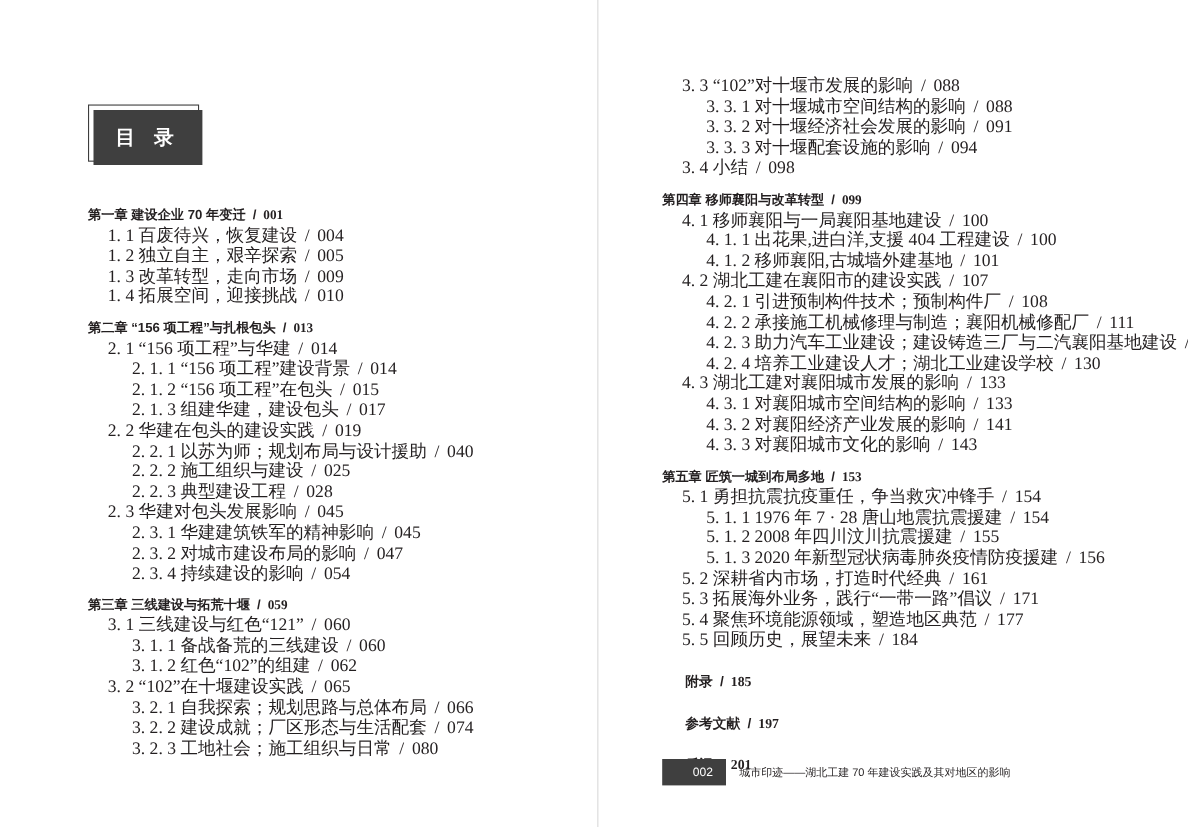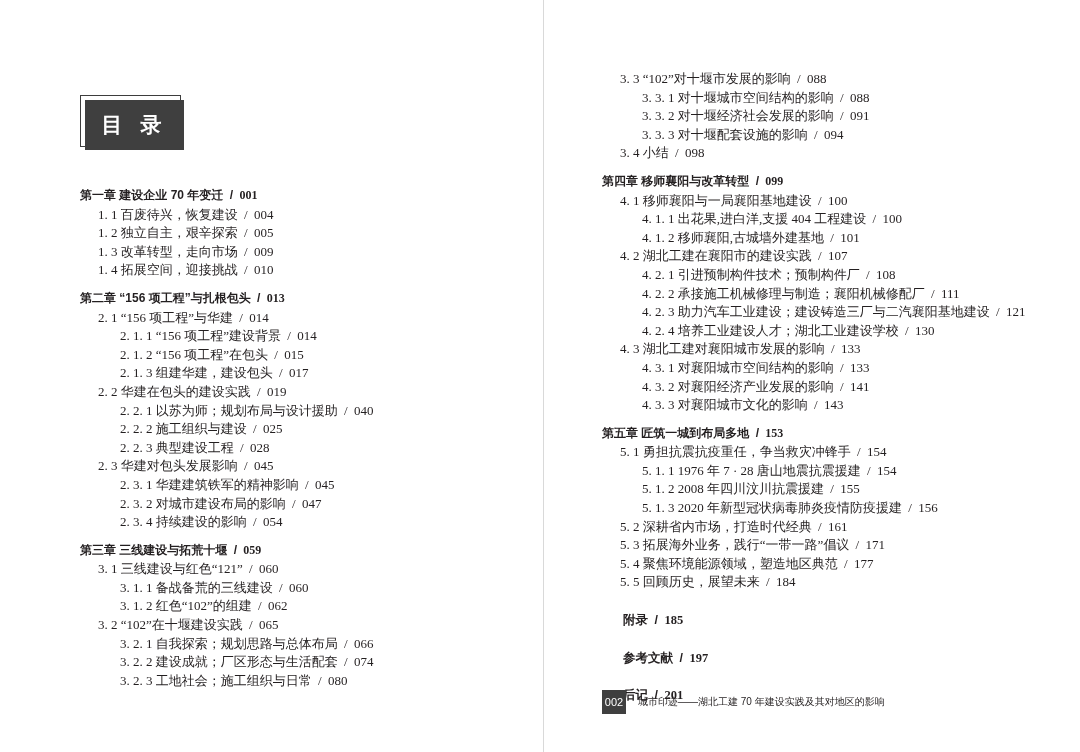--- a/index.html
+++ b/index.html
@@ -53,21 +53,21 @@
     box-sizing: border-box;
   }
   .toc-title-inner {
     position: absolute;
     left: 4px;
     top: 4px;
     right: -4px;
     bottom: -4px;
     background: #3f3f3f;
     color: #ffffff;
-    font-size: 21px;
+    font-size: 18px;
     letter-spacing: 6px;
     display: flex;
     align-items: center;
     justify-content: center;
     font-family: "Liberation Sans", "DejaVu Sans", sans-serif;
     font-weight: bold;
   }
 
   .toc-body-left {
     position: absolute;
@@ -76,21 +76,21 @@
     width: 420px;
   }
   .toc-body-right {
     position: absolute;
     left: 58px;
     top: 70px;
     width: 460px;
   }
 
   .entry {
-    font-size: 13px;
+    font-size: 16px;
     line-height: 18.6px;
     white-space: nowrap;
     color: #231f20;
   }
   .lvl-chapter {
     font-weight: bold;
     font-size: 12px;
     margin-top: 9px;
     margin-bottom: 1px;
     font-family: "Liberation Sans", "DejaVu Sans", sans-serif;
@@ -115,29 +115,30 @@
 
   
   .footer {
     position: absolute;
     left: 58px;
     bottom: 38px;
     display: flex;
     align-items: center;
   }
   .folio-box {
-    width: 24px;
+    width: 42px;
     height: 24px;
     background: #3f3f3f;
     color: #ffffff;
     font-size: 11px;
     display: flex;
     align-items: center;
     justify-content: center;
     font-family: "Liberation Sans", "DejaVu Sans", sans-serif;
+    padding-left: 16px;
   }
   .footer-text {
     margin-left: 12px;
     font-size: 10px;
     color: #231f20;
     font-family: "Liberation Sans", "DejaVu Sans", sans-serif;
     white-space: nowrap;
   }
 </style>
 </head>

